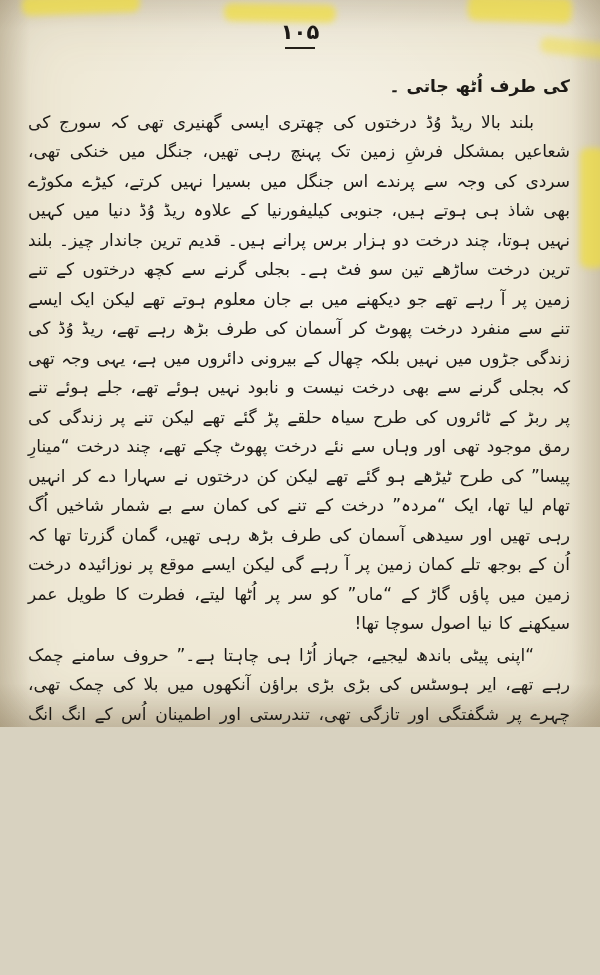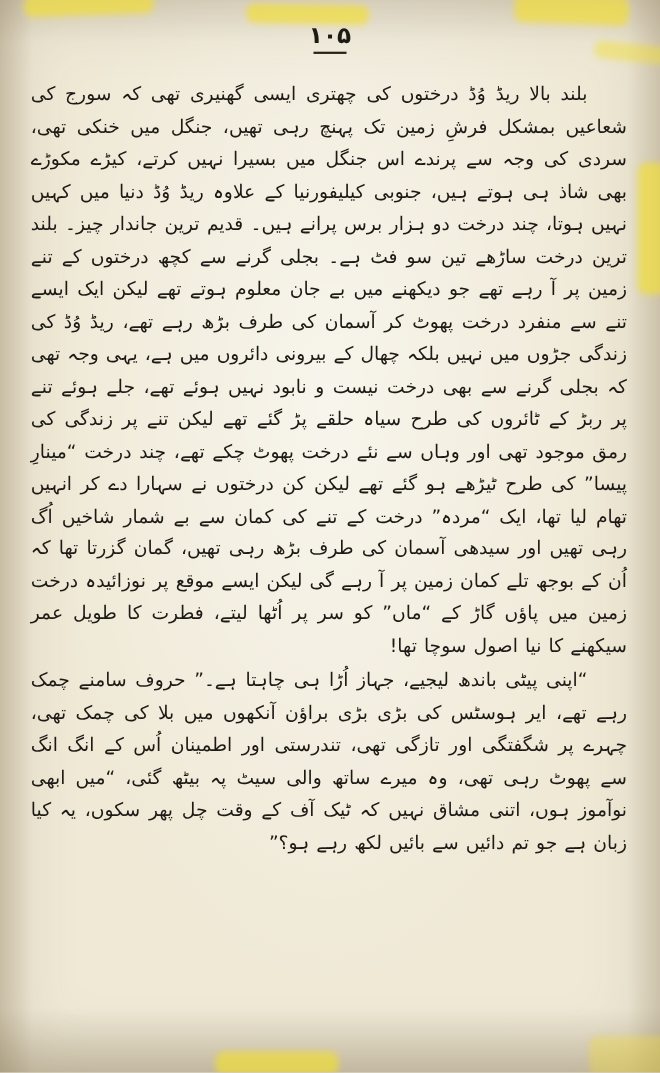--- a/index.html
+++ b/index.html
@@ -6,21 +6,21 @@
     margin: 0;
     padding: 0;
     width: 600px;
     height: 975px;
     background: #d8d2c0;
     font-family: "DejaVu Sans", sans-serif;
   }
   .page {
     position: relative;
     width: 600px;
-    height: 975px;
+    height: 727px;
     overflow: hidden;
     background-color: #efe9d6;
     background-image:
       radial-gradient(ellipse at 50% 38%, rgba(255,255,255,0.55), rgba(255,255,255,0) 62%),
       linear-gradient(90deg, rgba(120,100,60,0.22), rgba(0,0,0,0) 5%, rgba(0,0,0,0) 95%, rgba(120,100,60,0.18)),
       linear-gradient(0deg, rgba(110,90,55,0.25), rgba(0,0,0,0) 6%),
       linear-gradient(180deg, rgba(110,90,55,0.12), rgba(0,0,0,0) 4%);
     box-shadow: inset 0 0 70px rgba(95,75,40,0.22);
     color: #1d1a16;
   }
@@ -96,17 +96,18 @@
   <div class="hl hl-right-edge"></div>
   <div class="hl hl-bottom-center"></div>
   <div class="hl hl-bottom-right"></div>
 
   <div class="page-number-wrap">
     <span class="page-number">۱۰۵</span>
     <div class="page-number-rule"></div>
   </div>
 
   <div class="text-block">
+    <p class="cont-line">کی طرف اُٹھ جاتی ۔</p>
     <p class="para">بلند بالا ریڈ وُڈ درختوں کی چھتری ایسی گھنیری تھی کہ سورج کی شعاعیں بمشکل فرشِ زمین تک پہنچ رہی تھیں، جنگل میں خنکی تھی، سردی کی وجہ سے پرندے اس جنگل میں بسیرا نہیں کرتے، کیڑے مکوڑے بھی شاذ ہی ہوتے ہیں، جنوبی کیلیفورنیا کے علاوہ ریڈ وُڈ دنیا میں کہیں نہیں ہوتا، چند درخت دو ہزار برس پرانے ہیں۔ قدیم ترین جاندار چیز۔ بلند ترین درخت ساڑھے تین سو فٹ ہے۔ بجلی گرنے سے کچھ درختوں کے تنے زمین پر آ رہے تھے جو دیکھنے میں بے جان معلوم ہوتے تھے لیکن ایک ایسے تنے سے منفرد درخت پھوٹ کر آسمان کی طرف بڑھ رہے تھے، ریڈ وُڈ کی زندگی جڑوں میں نہیں بلکہ چھال کے بیرونی دائروں میں ہے، یہی وجہ تھی کہ بجلی گرنے سے بھی درخت نیست و نابود نہیں ہوئے تھے، جلے ہوئے تنے پر ربڑ کے ٹائروں کی طرح سیاہ حلقے پڑ گئے تھے لیکن تنے پر زندگی کی رمق موجود تھی اور وہاں سے نئے درخت پھوٹ چکے تھے، چند درخت “مینارِ پیسا” کی طرح ٹیڑھے ہو گئے تھے لیکن کن درختوں نے سہارا دے کر انہیں تھام لیا تھا، ایک “مردہ” درخت کے تنے کی کمان سے بے شمار شاخیں اُگ رہی تھیں اور سیدھی آسمان کی طرف بڑھ رہی تھیں، گمان گزرتا تھا کہ اُن کے بوجھ تلے کمان زمین پر آ رہے گی لیکن ایسے موقع پر نوزائیدہ درخت زمین میں پاؤں گاڑ کے “ماں” کو سر پر اُٹھا لیتے، فطرت کا طویل عمر سیکھنے کا نیا اصول سوچا تھا!</p>
     <p class="para">“اپنی پیٹی باندھ لیجیے، جہاز اُڑا ہی چاہتا ہے۔” حروف سامنے چمک رہے تھے، ایر ہوسٹس کی بڑی بڑی براؤن آنکھوں میں بلا کی چمک تھی، چہرے پر شگفتگی اور تازگی تھی، تندرستی اور اطمینان اُس کے انگ انگ سے پھوٹ رہی تھی، وہ میرے ساتھ والی سیٹ پہ بیٹھ گئی، “میں ابھی نوآموز ہوں، اتنی مشاق نہیں کہ ٹیک آف کے وقت چل پھر سکوں، یہ کیا زبان ہے جو تم دائیں سے بائیں لکھ رہے ہو؟”</p>
   </div>
 
 </div>
 
 </body></html>

